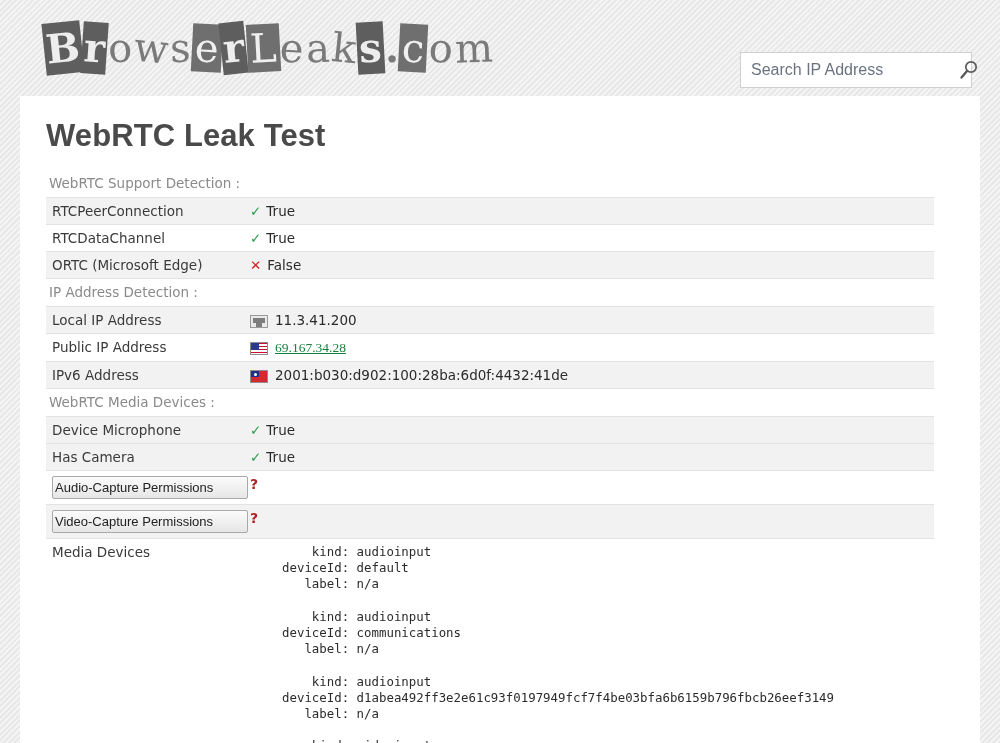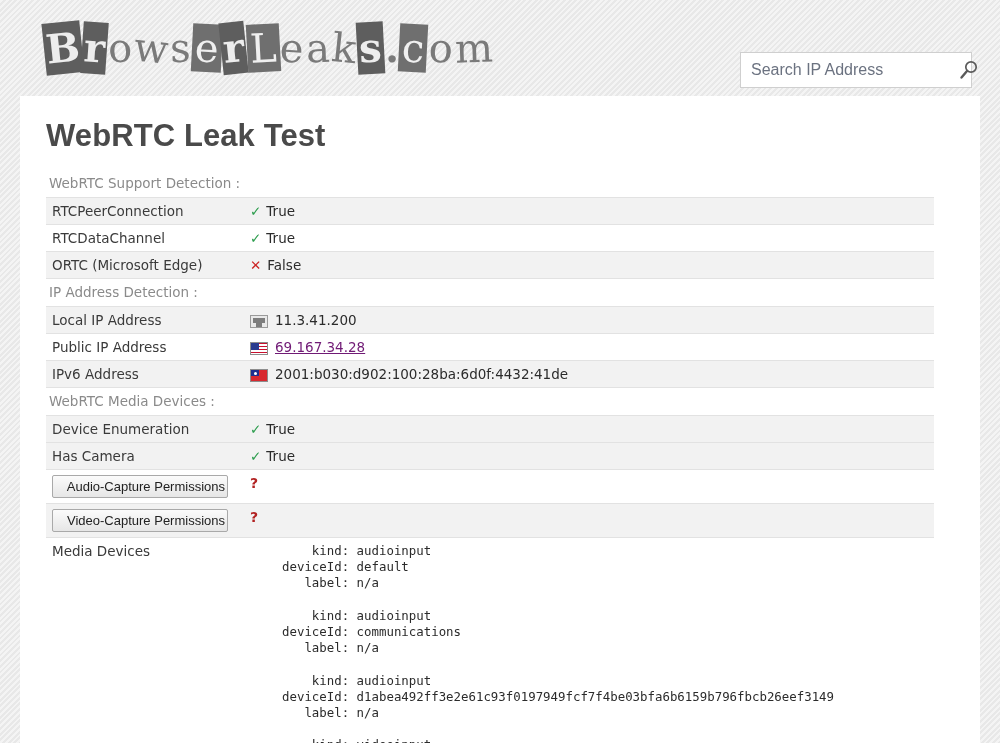--- a/index.html
+++ b/index.html
@@ -170,22 +170,23 @@
     margin-right: 6px;
   }
   .mark-unknown {
     color: #b22222;
     font-weight: bold;
     font-size: 14px;
   }
   .val-text { color: #2b2b2b; }
 
   .ip-link {
-    color: #701a75;
+    color: #15803d;
     text-decoration: underline;
+    font-family: Liberation Serif, serif;
   }
 
   .icon-inline {
     display: inline-block;
     vertical-align: -3px;
     margin-right: 7px;
     width: 18px;
     height: 13px;
   }
 
@@ -254,22 +255,22 @@
   }
 
   button.perm-btn {
     font-family: "Liberation Sans", sans-serif;
     font-size: 13px;
     color: #222222;
     background: linear-gradient(to bottom, #fbfbfb, #e6e6e6);
     border: 1px solid #a9a9a9;
     border-radius: 2px;
     padding: 3px 2px;
-    width: 176px;
-    text-align: right;
+    width: 196px;
+    text-align: left;
     cursor: pointer;
   }
 
   td.devices-cell {
     padding-top: 6px;
     padding-bottom: 4px;
   }
   pre.devices {
     margin: 0;
     font-family: "DejaVu Sans Mono", monospace;
@@ -366,21 +367,21 @@
               <span class="icon-inline icon-flag-tw"></span><span class="val-text">2001:b030:d902:100:28ba:6d0f:4432:41de</span>
             </td>
           </tr>
         </tbody>
       </table>
 
       <div class="section-label">WebRTC Media Devices :</div>
       <table class="info">
         <tbody>
           <tr>
-            <td class="k">Device Enumeration</td>
+            <td class="k">Device Microphone</td>
             <td class="v">
               <span class="mark-true">✓</span><span class="val-text">True</span>
             </td>
           </tr>
           <tr>
             <td class="k">Has Camera</td>
             <td class="v">
               <span class="mark-true">✓</span><span class="val-text">True</span>
             </td>
           </tr>

